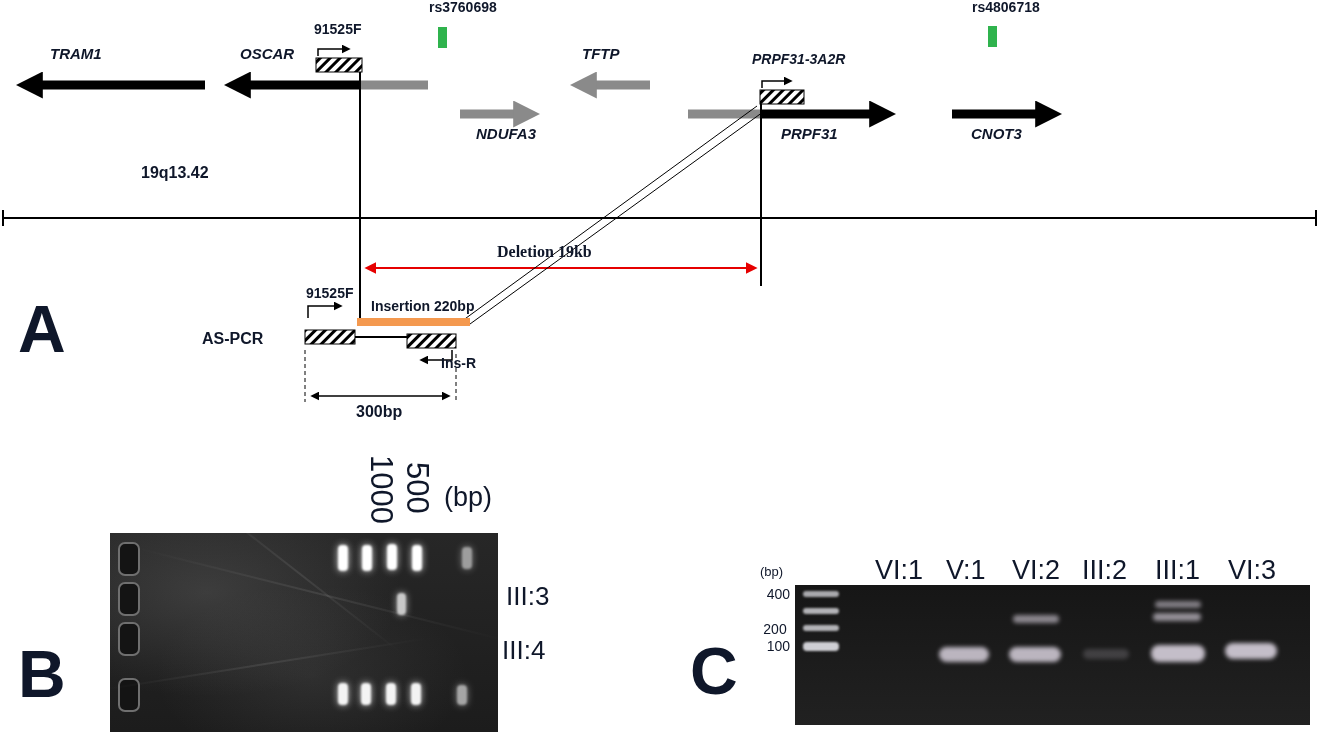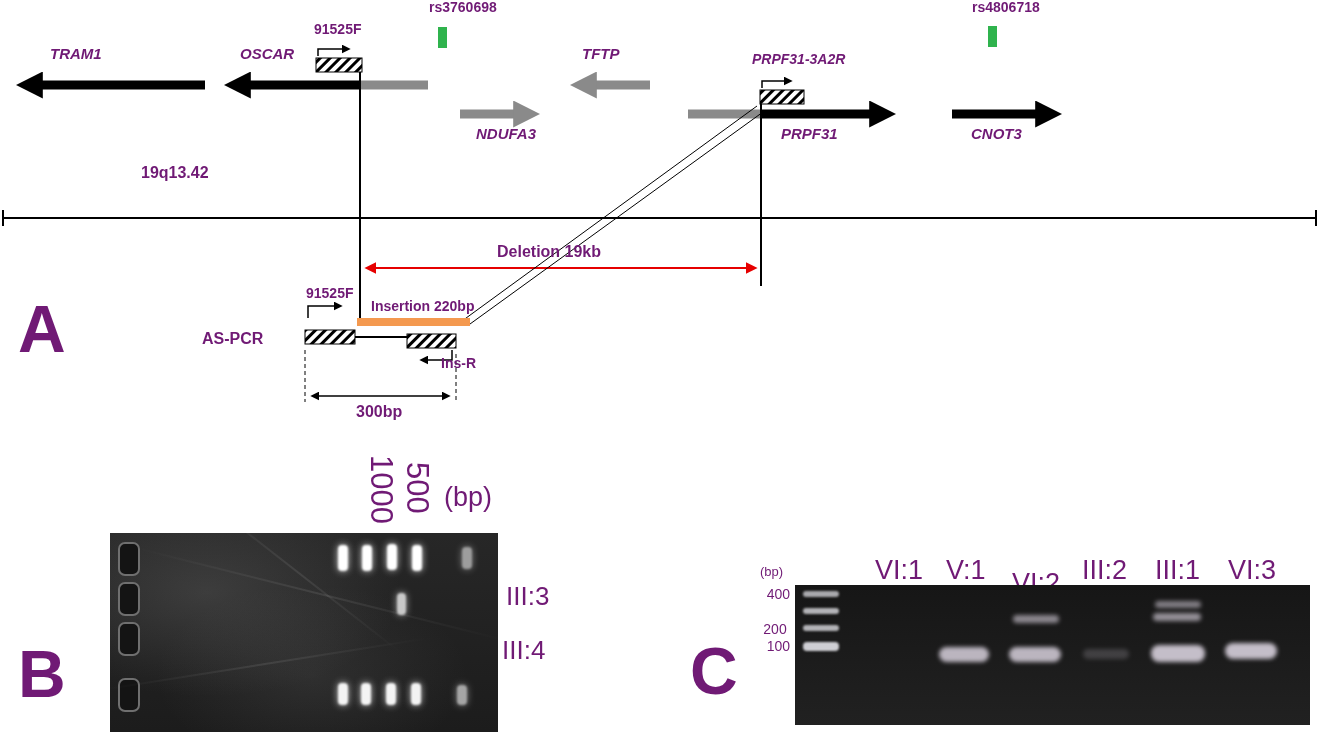--- a/index.html
+++ b/index.html
@@ -1,18 +1,18 @@
 <!DOCTYPE html>
 <html><head>
 <meta charset="utf-8">
 <style>
   html,body{margin:0;padding:0;overflow:hidden;}
   body{width:1320px;height:736px;background:#fff;font-family:"Liberation Sans",sans-serif;position:relative;}
   .stage{position:absolute;left:0;top:0;width:1320px;height:736px;background:#fff;}
-  .lbl{position:absolute;white-space:nowrap;color:#701a75;font-family:"Liberation Sans",sans-serif;line-height:1.1;}
+  .lbl{position:absolute;white-space:nowrap;color:#0f172a;font-family:"Liberation Sans",sans-serif;line-height:1.1;}
   .gene-lbl{font-size:15px;font-weight:bold;font-style:italic;}
   .small-b{font-size:14px;font-weight:bold;}
   .med-b{font-size:16px;font-weight:bold;}
   .panel-letter{font-size:66px;font-weight:bold;line-height:0.9;}
   .vert{writing-mode:vertical-rl;text-orientation:mixed;}
   .gel{position:absolute;overflow:hidden;}
   .gel-b-bg{background:
       radial-gradient(ellipse 300px 160px at 25% 30%, rgba(150,150,150,.22), transparent 65%),
       radial-gradient(ellipse 240px 140px at 52% 72%, rgba(140,140,140,.15), transparent 65%),
       linear-gradient(180deg,#272727,#1c1c1c);}
@@ -95,21 +95,21 @@
   <div class="lbl gene-lbl" style="left:582px;top:46px;">TFTP</div>
   <div class="lbl gene-lbl" style="left:781px;top:126px;">PRPF31</div>
   <div class="lbl gene-lbl" style="left:971px;top:126px;">CNOT3</div>
 
   <div class="lbl small-b" style="left:314px;top:22px;">91525F</div>
   <div class="lbl small-b" style="left:429px;top:0px;">rs3760698</div>
   <div class="lbl small-b" style="left:972px;top:0px;">rs4806718</div>
   <div class="lbl small-b" style="left:752px;top:52px;font-style:italic;">PRPF31-3A2R</div>
 
   <div class="lbl med-b" style="left:141px;top:164px;">19q13.42</div>
-  <div class="lbl med-b" style="left:497px;top:243px;">Deletion 19kb</div>
+  <div class="lbl med-b" style="left:497px;top:243px;font-family:Liberation Serif, serif;">Deletion 19kb</div>
   <div class="lbl small-b" style="left:371px;top:299px;">Insertion 220bp</div>
   <div class="lbl small-b" style="left:306px;top:286px;">91525F</div>
   <div class="lbl med-b" style="left:202px;top:330px;">AS-PCR</div>
   <div class="lbl small-b" style="left:441px;top:356px;">Ins-R</div>
   <div class="lbl med-b" style="left:356px;top:403px;">300bp</div>
   <div class="lbl panel-letter" style="left:18px;top:300px;">A</div>
 
   <div class="lbl num-reg vert" style="left:364px;top:455px;font-size:31px;">1000</div>
   <div class="lbl num-reg vert" style="left:400px;top:462px;font-size:31px;">500</div>
   <div class="lbl num-reg" style="left:444px;top:483px;font-size:27px;">(bp)</div>
@@ -144,21 +144,21 @@
   <div class="lbl panel-letter" style="left:18px;top:645px;">B</div>
 
   <div class="lbl num-reg" style="left:760px;top:565px;font-size:13px;">(bp)</div>
   <div class="lbl num-reg" style="left:760px;top:587px;width:30px;text-align:right;font-size:14px;">400</div>
   <div class="lbl num-reg" style="left:803px;top:604px;width:30px;text-align:right;font-size:14px;">300</div>
   <div class="lbl num-reg" style="left:760px;top:622px;width:30px;text-align:center;font-size:14px;">200</div>
   <div class="lbl num-reg" style="left:760px;top:639px;width:30px;text-align:right;font-size:14px;">100</div>
 
   <div class="lbl num-reg" style="left:875px;top:556px;font-size:27px;">VI:1</div>
   <div class="lbl num-reg" style="left:946px;top:556px;font-size:27px;">V:1</div>
-  <div class="lbl num-reg" style="left:1012px;top:556px;font-size:27px;margin-top:13px;">VI:2</div>
+  <div class="lbl num-reg" style="left:1012px;top:556px;font-size:27px;">VI:2</div>
   <div class="lbl num-reg" style="left:1082px;top:556px;font-size:27px;">III:2</div>
   <div class="lbl num-reg" style="left:1155px;top:556px;font-size:27px;">III:1</div>
   <div class="lbl num-reg" style="left:1228px;top:556px;font-size:27px;">VI:3</div>
 
   <div class="gel gel-c-bg" style="left:795px;top:585px;width:515px;height:140px;">
 
     <div class="bandh-ladder" style="left:8px;top:6px;width:36px;height:6px;opacity:.75;"></div>
     <div class="bandh-ladder" style="left:8px;top:23px;width:36px;height:6px;opacity:.8;"></div>
     <div class="bandh-ladder" style="left:8px;top:40px;width:36px;height:6px;opacity:.8;"></div>
     <div class="bandh-ladder" style="left:8px;top:57px;width:36px;height:9px;opacity:.95;"></div>

